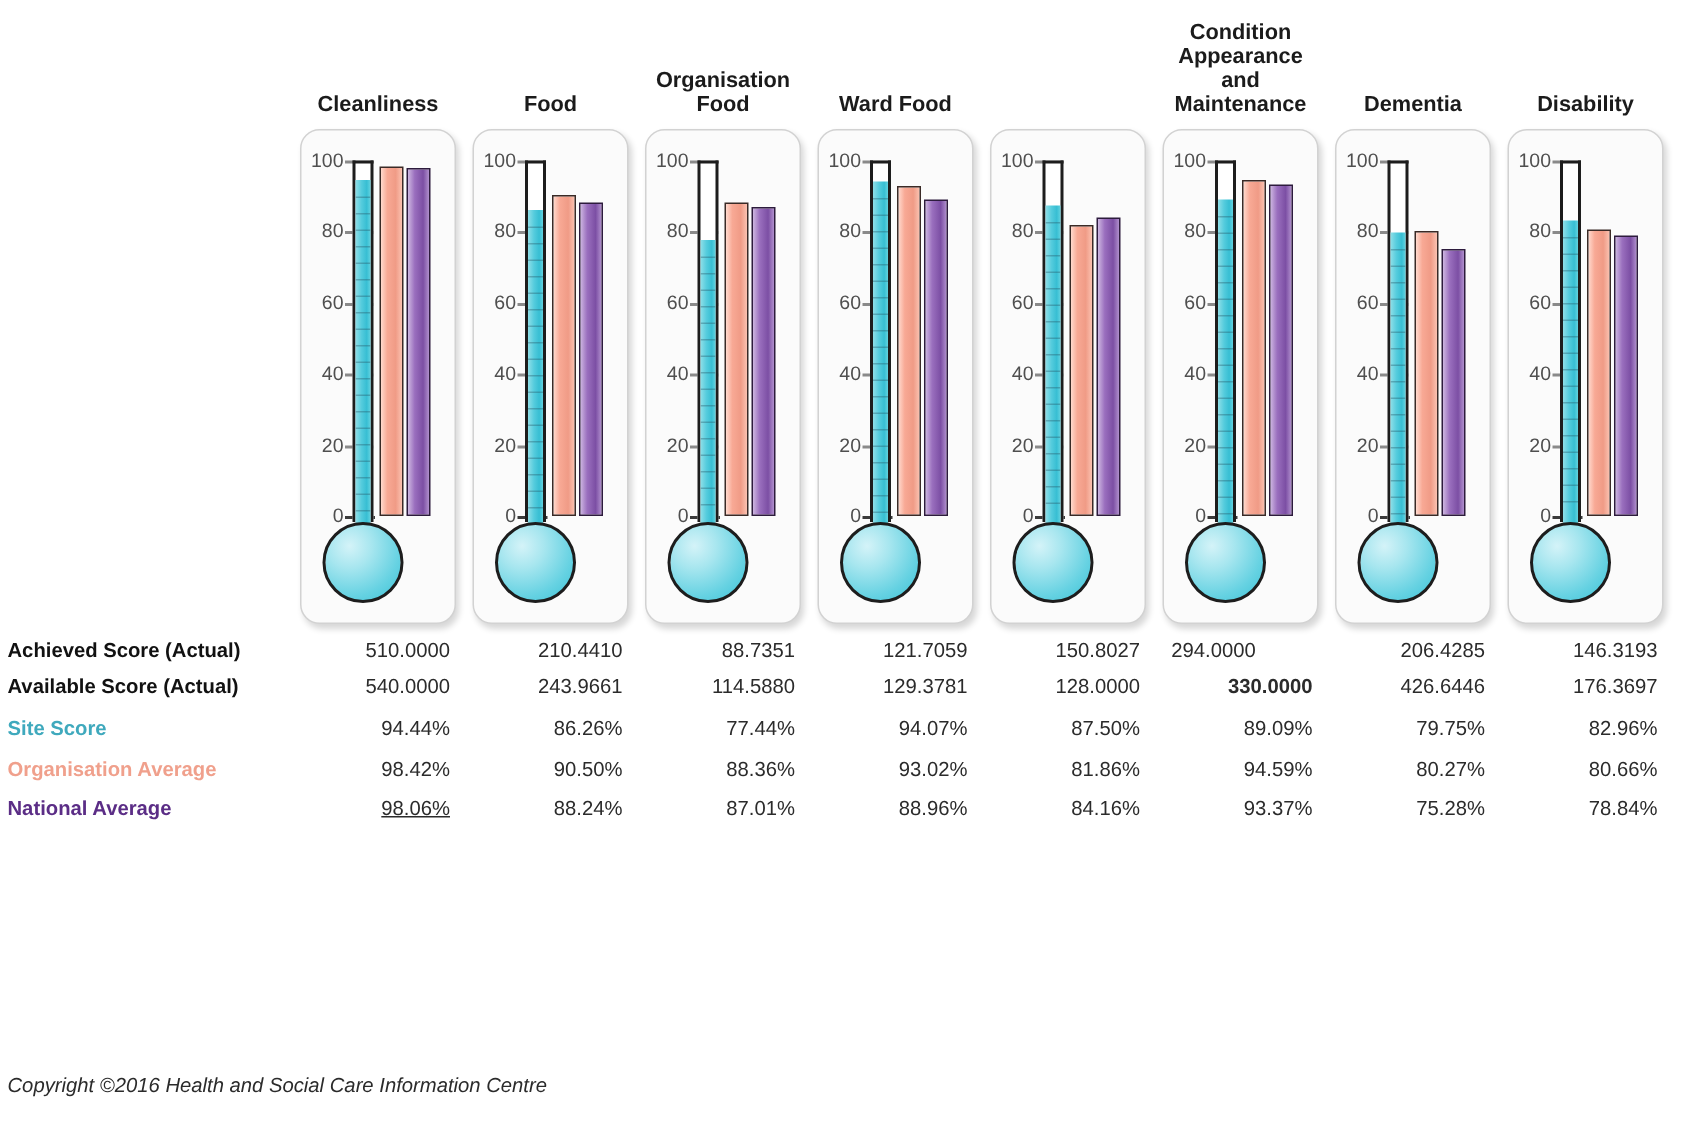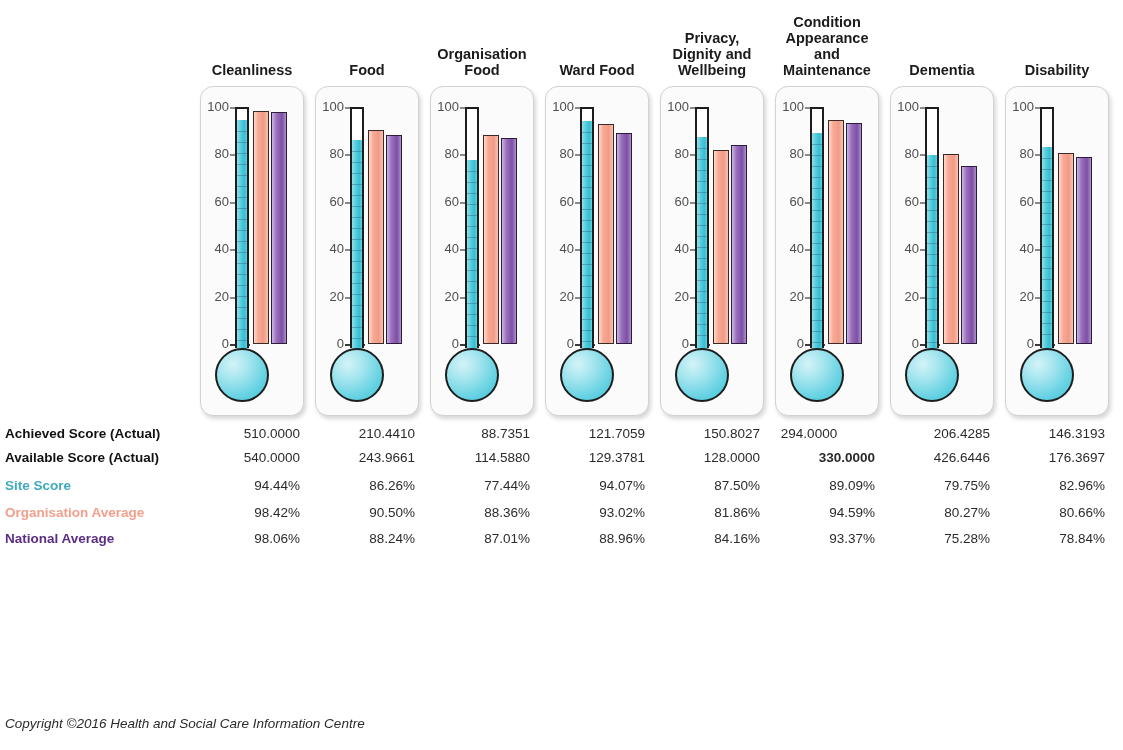--- a/index.html
+++ b/index.html
@@ -96,25 +96,20 @@
     </div>
     <div class="col-head" style="left: 295px; width: 144px; top: 62px;">
       <div>Food</div>
     </div>
     <div class="col-head" style="left: 410px; width: 144px; top: 46px;">
       <div>Organisation</div>
       <div>Food</div>
     </div>
     <div class="col-head" style="left: 525px; width: 144px; top: 62px;">
       <div>Ward Food</div>
-    </div>
-    <div class="col-head" style="left: 640px; width: 144px; top: 30px;">
-      <div>Privacy,</div>
-      <div>Dignity and</div>
-      <div>Wellbeing</div>
     </div>
     <div class="col-head" style="left: 755px; width: 144px; top: 14px;">
       <div>Condition</div>
       <div>Appearance</div>
       <div>and</div>
       <div>Maintenance</div>
     </div>
     <div class="col-head" style="left: 870px; width: 144px; top: 62px;">
       <div>Dementia</div>
     </div>
@@ -472,21 +467,21 @@
     <div class="row-label" style="left: 5px; top: 506px; color: rgb(240, 160, 140);">Organisation Average</div>
     <div class="cell" style="left: 168px; width: 132px; top: 506px;">98.42%</div>
     <div class="cell" style="left: 283px; width: 132px; top: 506px;">90.50%</div>
     <div class="cell" style="left: 398px; width: 132px; top: 506px;">88.36%</div>
     <div class="cell" style="left: 513px; width: 132px; top: 506px;">93.02%</div>
     <div class="cell" style="left: 628px; width: 132px; top: 506px;">81.86%</div>
     <div class="cell" style="left: 743px; width: 132px; top: 506px;">94.59%</div>
     <div class="cell" style="left: 858px; width: 132px; top: 506px;">80.27%</div>
     <div class="cell" style="left: 973px; width: 132px; top: 506px;">80.66%</div>
     <div class="row-label" style="left: 5px; top: 532px; color: rgb(91, 45, 134);">National Average</div>
-    <div class="cell" style="left: 168px; width: 132px; top: 532px;">98.06%</div>
+    <div class="cell" style="left: 168px; width: 132px; top: 532px; text-decoration: underline;">98.06%</div>
     <div class="cell" style="left: 283px; width: 132px; top: 532px;">88.24%</div>
     <div class="cell" style="left: 398px; width: 132px; top: 532px;">87.01%</div>
     <div class="cell" style="left: 513px; width: 132px; top: 532px;">88.96%</div>
     <div class="cell" style="left: 628px; width: 132px; top: 532px;">84.16%</div>
     <div class="cell" style="left: 743px; width: 132px; top: 532px;">93.37%</div>
     <div class="cell" style="left: 858px; width: 132px; top: 532px;">75.28%</div>
     <div class="cell" style="left: 973px; width: 132px; top: 532px;">78.84%</div>
     <div class="footer">Copyright ©2016 Health and Social Care Information Centre</div>
   </div>
 

